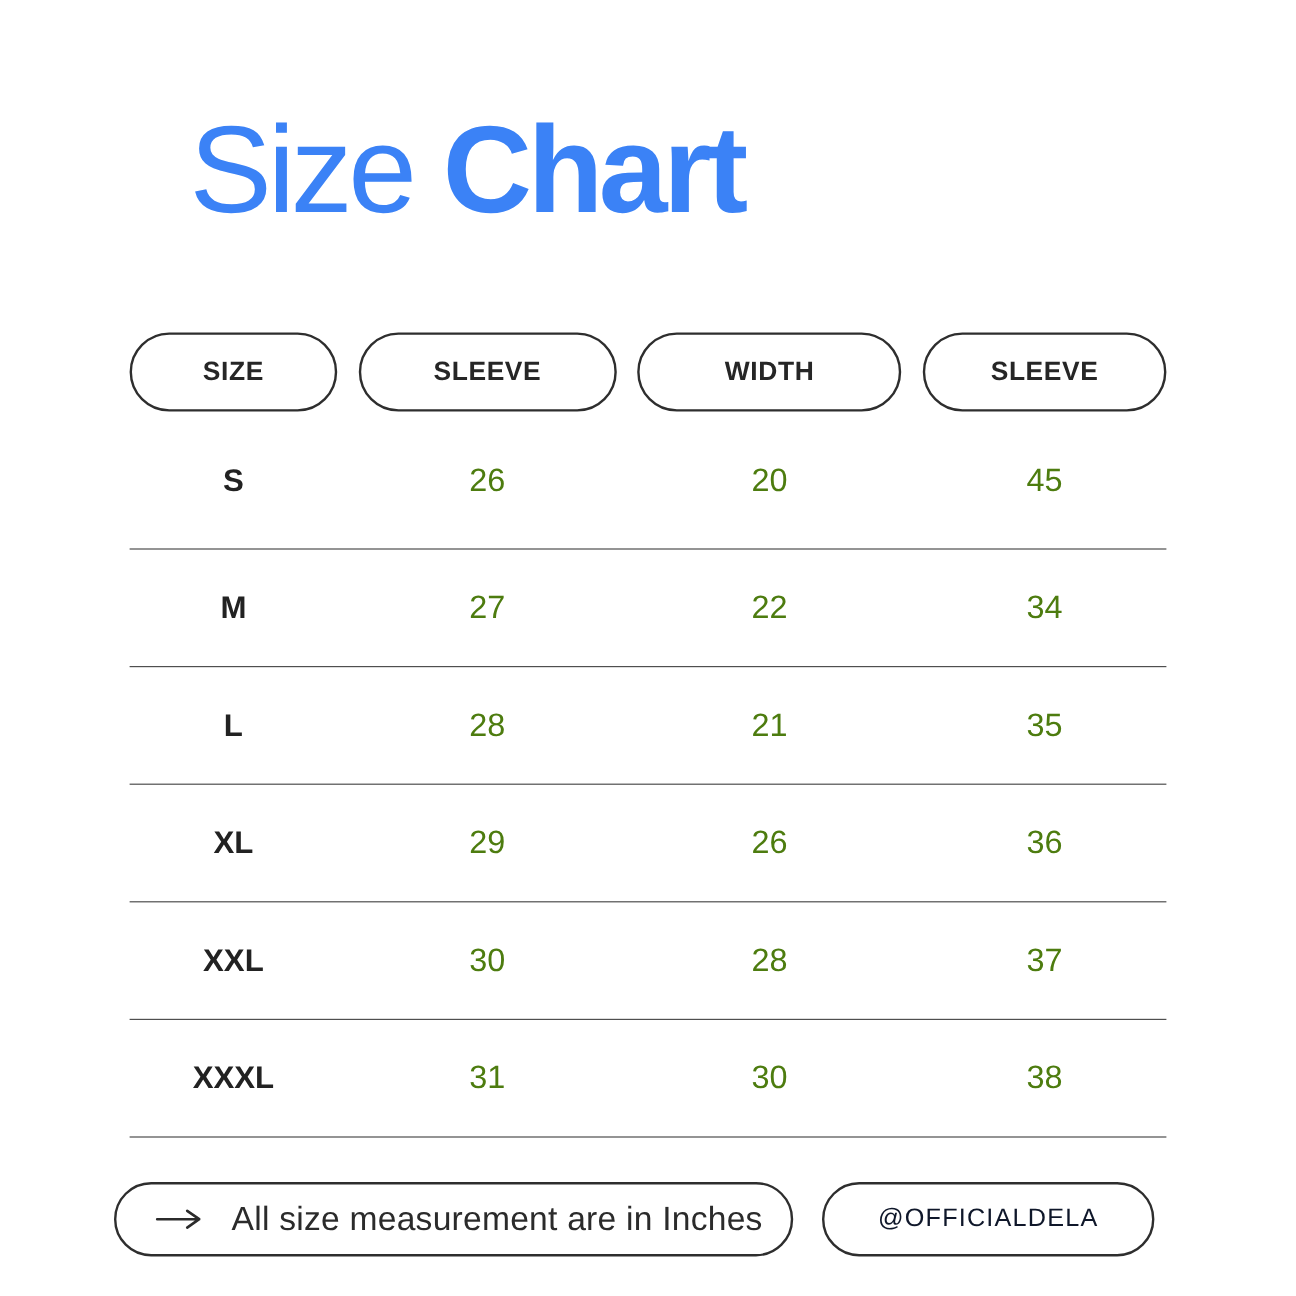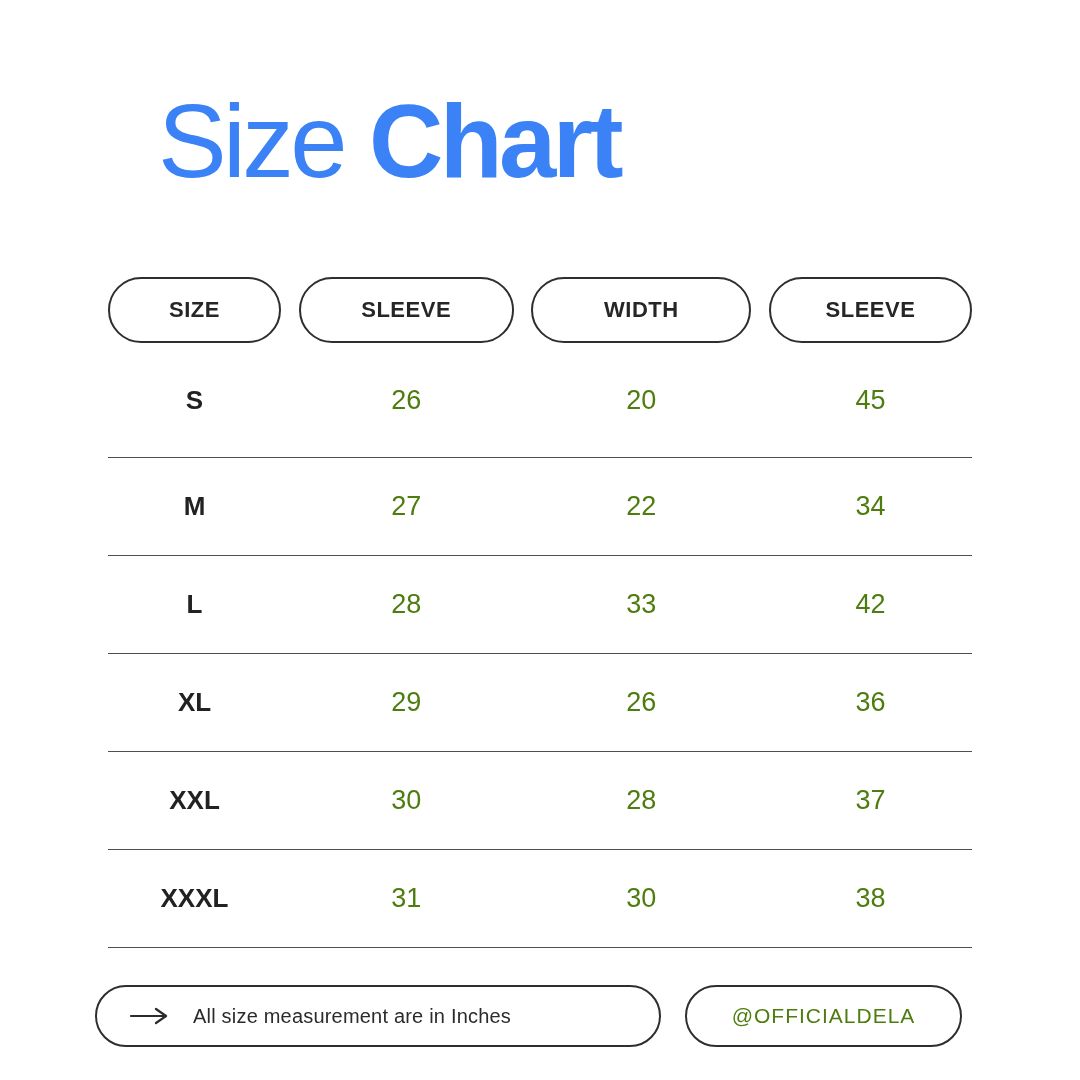--- a/index.html
+++ b/index.html
@@ -100,27 +100,27 @@
     padding-left: 32px;
     gap: 24px;
     justify-content: flex-start;
   }
   .footer-handle-pill {
     left: 685px;
     width: 277px;
     justify-content: center;
   }
   .footer-text {
-    font-size: 20px;
+    font-size: 28px;
     color: #2b2b2b;
     letter-spacing: 0.2px;
   }
   .handle-text {
     font-size: 21px;
-    color: #4d7c0f;
+    color: #0f172a;
     letter-spacing: 1px;
     text-align: center;
   }
   .arrow-wrap {
     display: flex;
     align-items: center;
   }
 </style>
 </head>
 <body>
@@ -162,22 +162,22 @@
       <div class="row">
         <div class="cell size-col">M</div>
         <div class="cell">27</div>
         <div class="cell">22</div>
         <div class="cell">34</div>
       </div>
 
       <div class="row">
         <div class="cell size-col">L</div>
         <div class="cell">28</div>
-        <div class="cell">33</div>
-        <div class="cell">42</div>
+        <div class="cell">21</div>
+        <div class="cell">35</div>
       </div>
 
       <div class="row">
         <div class="cell size-col">XL</div>
         <div class="cell">29</div>
         <div class="cell">26</div>
         <div class="cell">36</div>
       </div>
 
       <div class="row">

